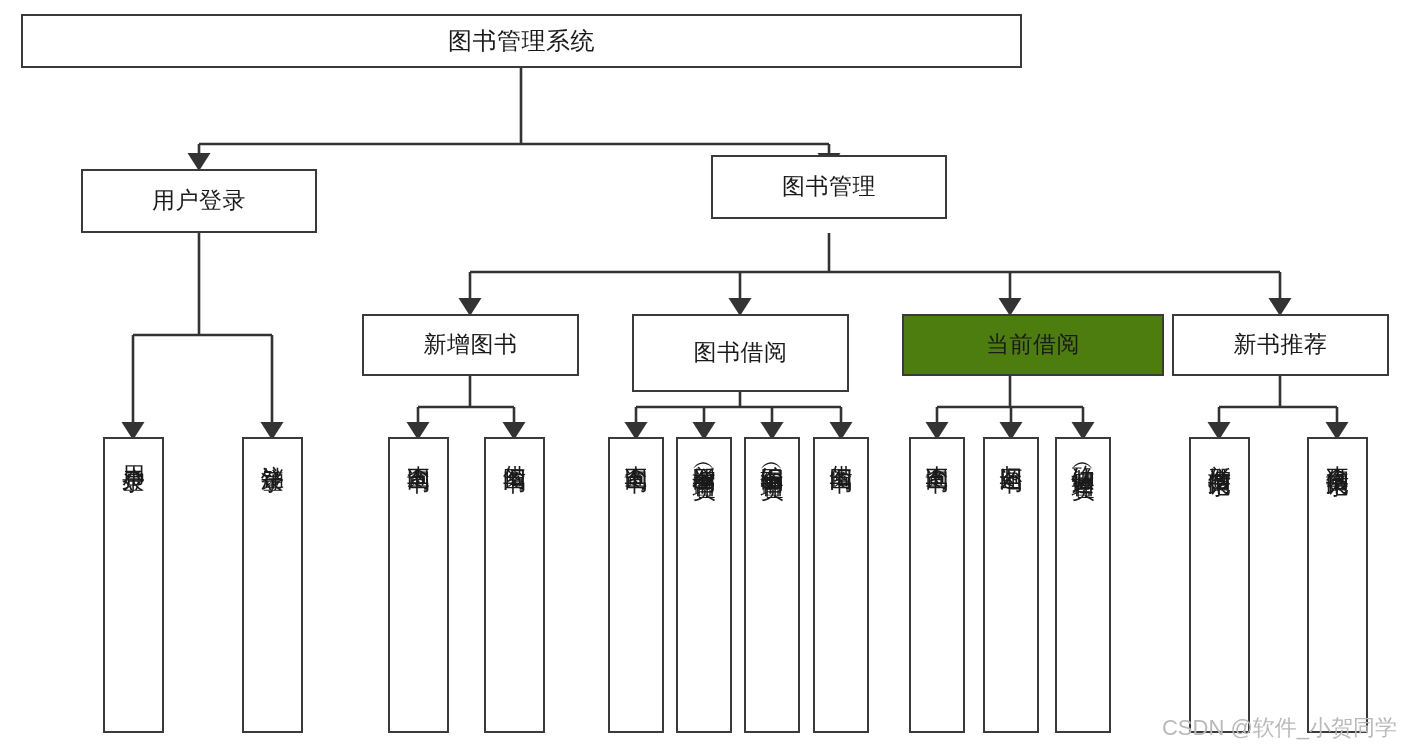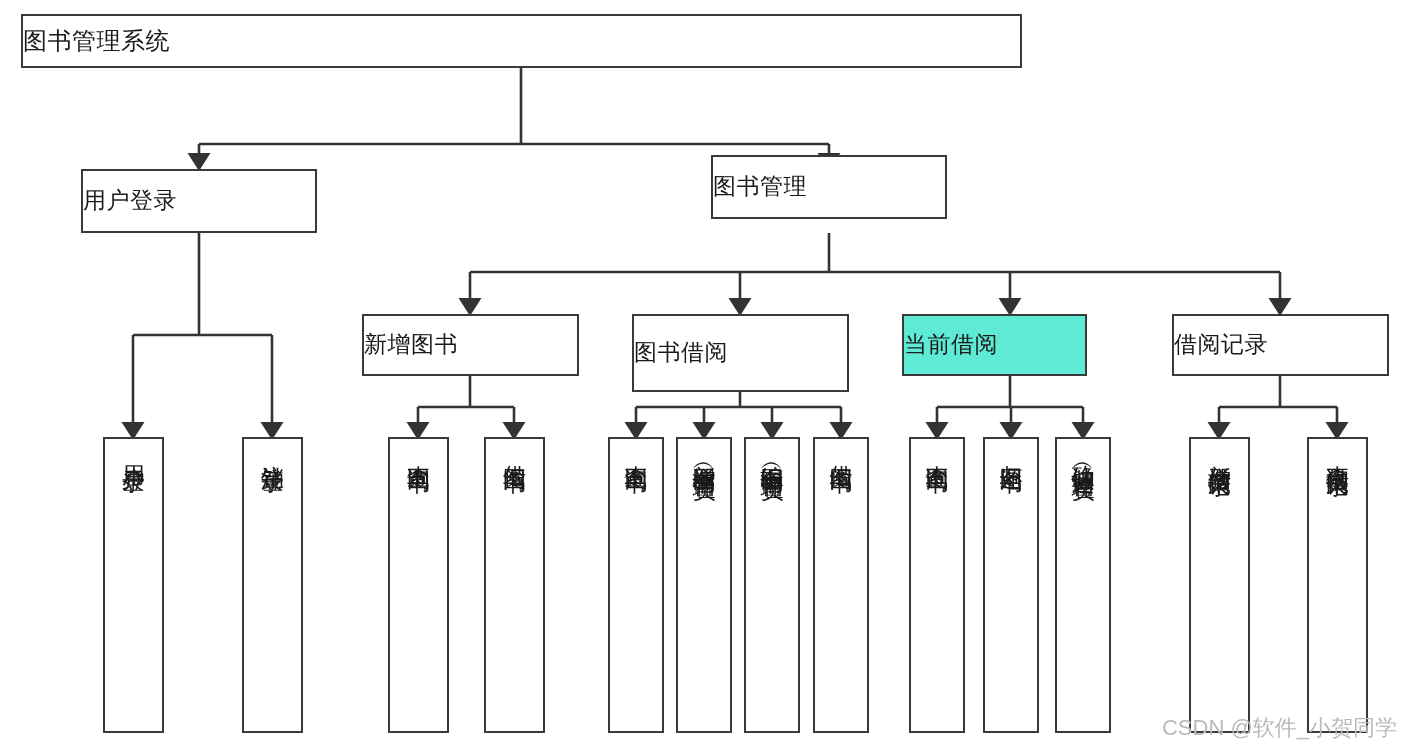--- a/index.html
+++ b/index.html
@@ -26,21 +26,21 @@
     height: 747px;
     pointer-events: none;
   }
   .node {
     position: absolute;
     box-sizing: border-box;
     background: #ffffff;
     border: 2px solid #3a3a3a;
     display: flex;
     align-items: center;
-    justify-content: flex-start;
+    justify-content: center;
     color: #1a1a1a;
     z-index: 2;
   }
   .node-label {
     display: block;
     text-align: center;
     line-height: 1.02;
     letter-spacing: 0.5px;
     white-space: nowrap;
   }
@@ -142,25 +142,25 @@
   <div class="node horiz" style="left: 711px; top: 155px; width: 236px; height: 64px; border-color: rgb(58, 58, 58); background: rgb(255, 255, 255); color: rgb(26, 26, 26);">
     <span class="node-label">图书管理</span>
   </div>
 
   <div class="node horiz" style="left: 362px; top: 314px; width: 217px; height: 62px; border-color: rgb(58, 58, 58); background: rgb(255, 255, 255); color: rgb(26, 26, 26);">
     <span class="node-label">新增图书</span>
   </div>
   <div class="node horiz" style="left: 632px; top: 314px; width: 217px; height: 78px; border-color: rgb(58, 58, 58); background: rgb(255, 255, 255); color: rgb(26, 26, 26);">
     <span class="node-label">图书借阅</span>
   </div>
-  <div class="node horiz" style="left: 902px; top: 314px; width: 185px; height: 62px; border-color: rgb(58, 58, 58); background: #5eead4; color: rgb(26, 26, 26);">
+  <div class="node horiz" style="left: 902px; top: 314px; width: 262px; height: 62px; border-color: rgb(58, 58, 58); background: #4d7c0f; color: rgb(26, 26, 26);">
     <span class="node-label">当前借阅</span>
   </div>
   <div class="node horiz" style="left: 1172px; top: 314px; width: 217px; height: 62px; border-color: rgb(58, 58, 58); background: rgb(255, 255, 255); color: rgb(26, 26, 26);">
-    <span class="node-label">借阅记录</span>
+    <span class="node-label">新书推荐</span>
   </div>
 
   <div class="node vert" style="left: 103px; top: 437px; width: 61px; height: 296px; border-color: rgb(58, 58, 58); background: rgb(255, 255, 255); color: rgb(26, 26, 26);">
     <span class="node-label">用户登录</span>
   </div>
   <div class="node vert" style="left: 242px; top: 437px; width: 61px; height: 296px; border-color: rgb(58, 58, 58); background: rgb(255, 255, 255); color: rgb(26, 26, 26);">
     <span class="node-label">注销登录</span>
   </div>
   <div class="node vert" style="left: 388px; top: 437px; width: 61px; height: 296px; border-color: rgb(58, 58, 58); background: rgb(255, 255, 255); color: rgb(26, 26, 26);">
     <span class="node-label">查询图书</span>

